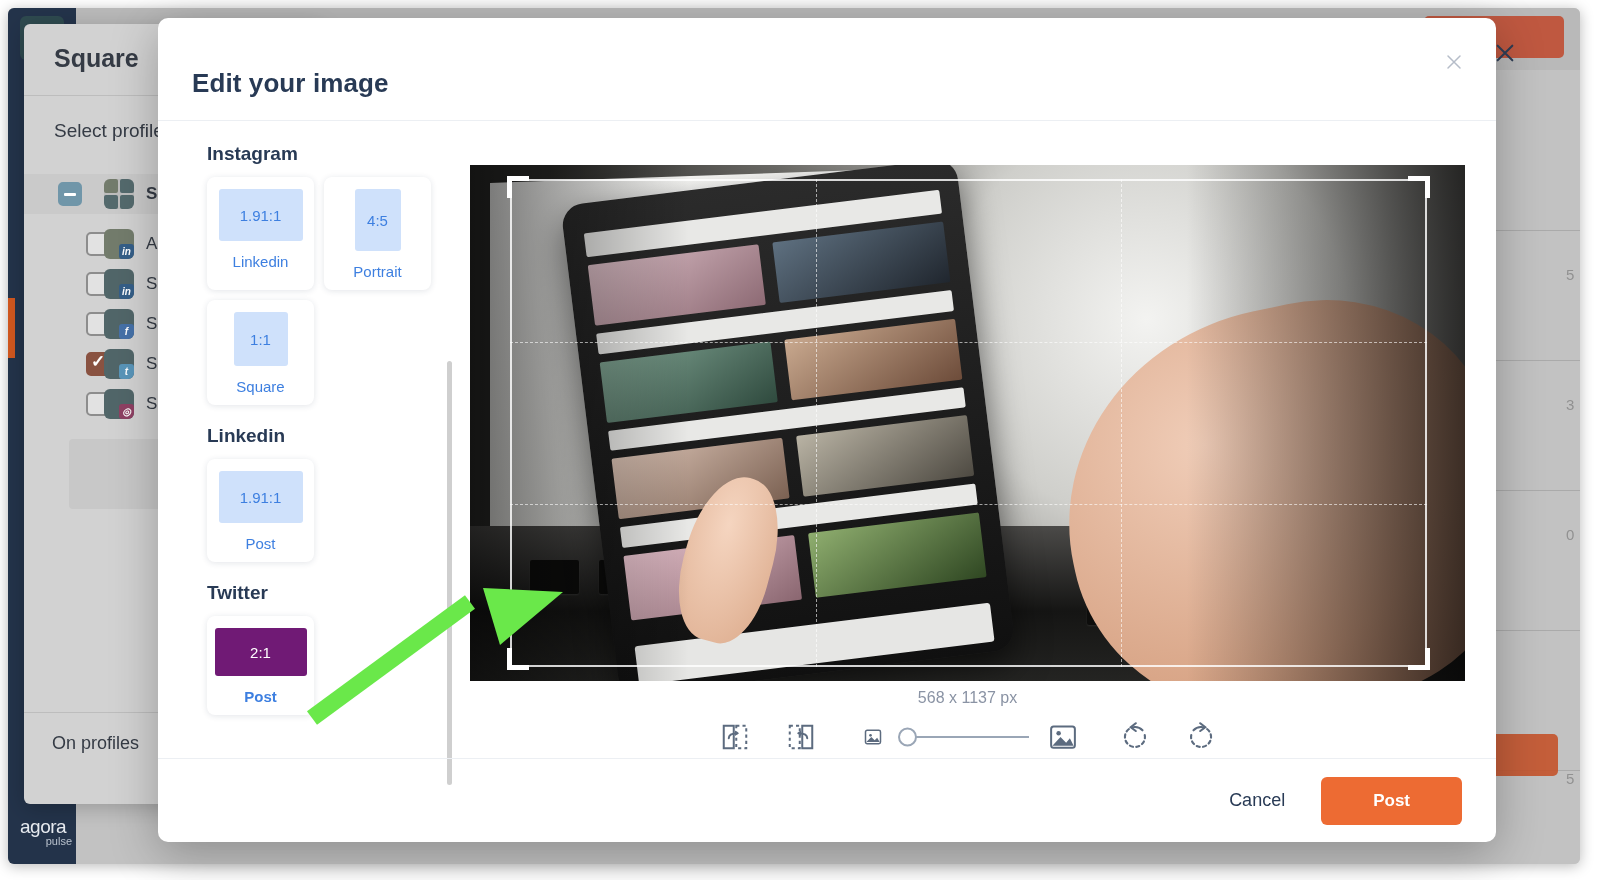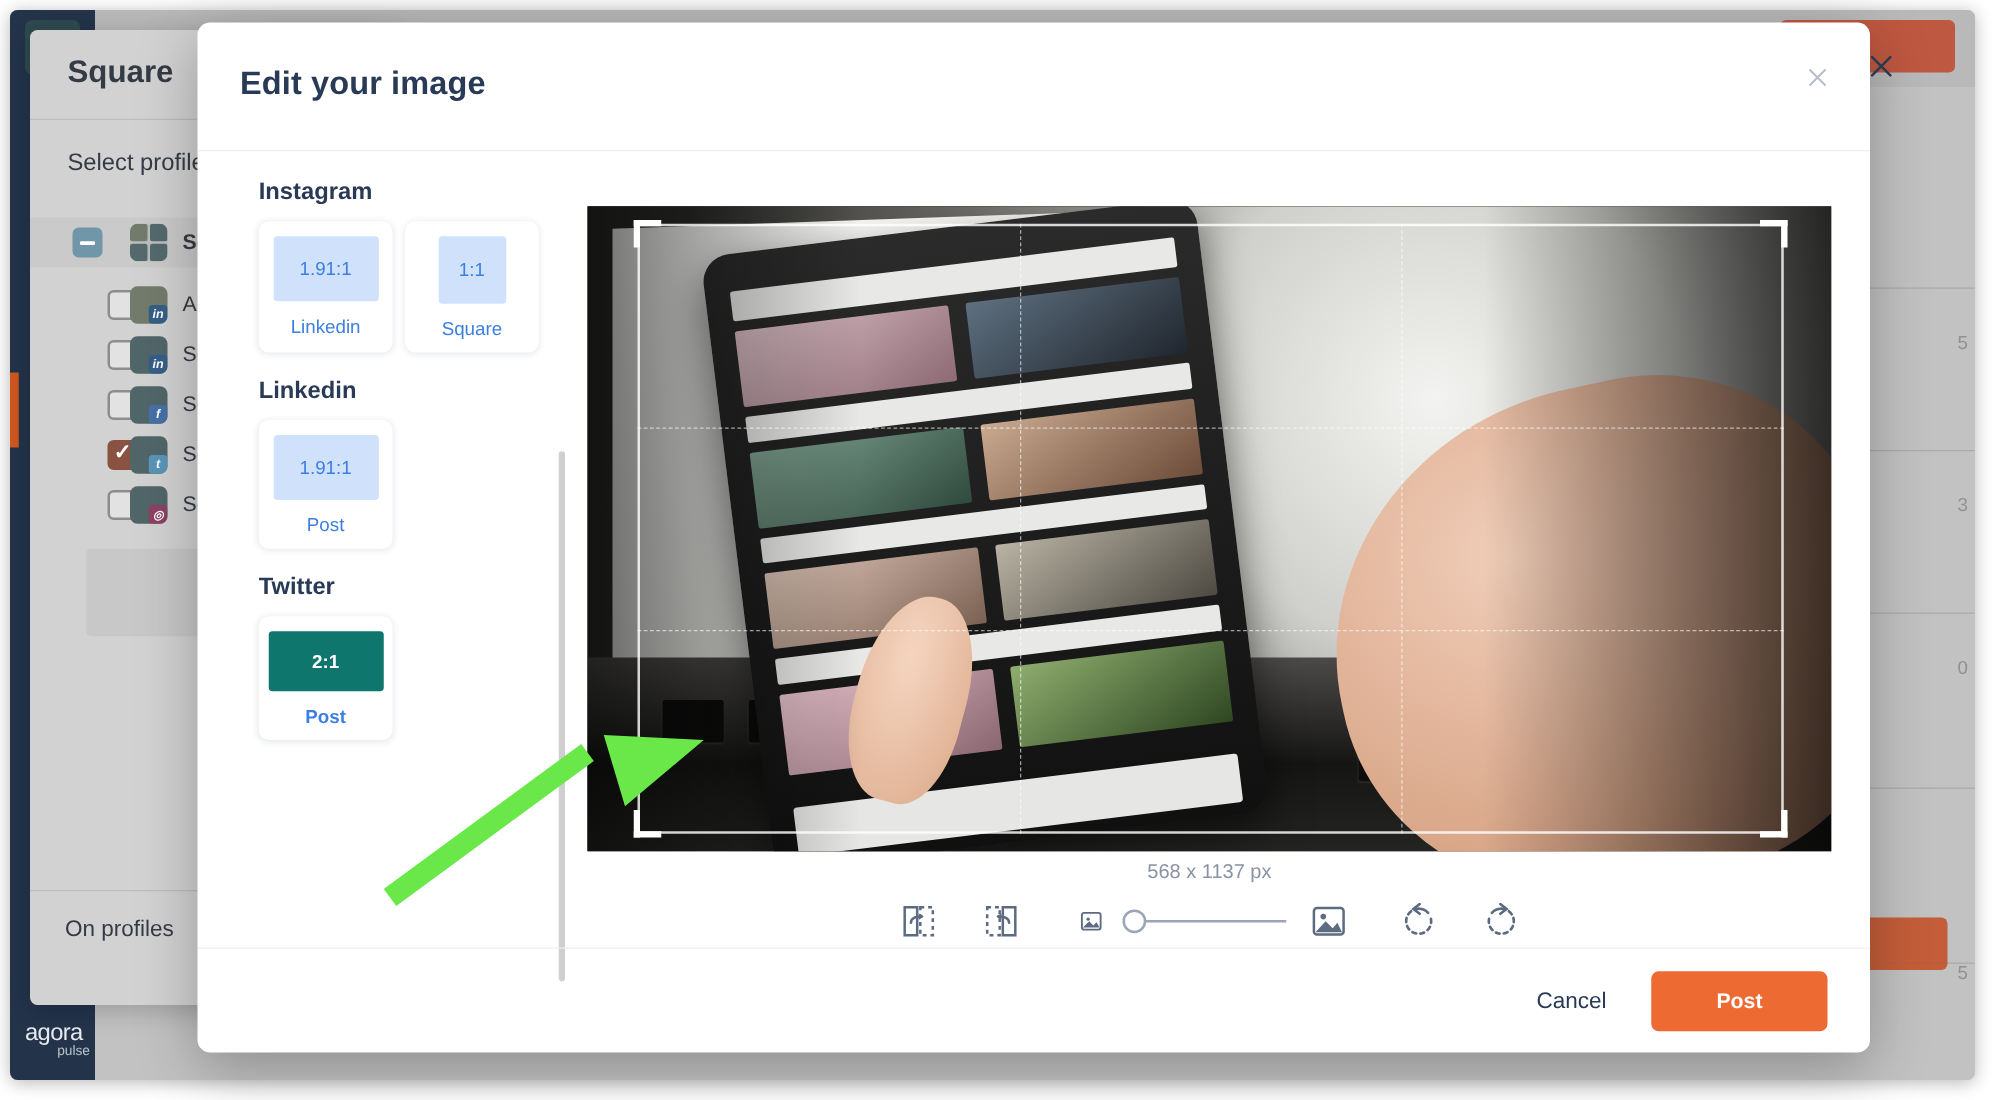--- a/index.html
+++ b/index.html
@@ -149,21 +149,21 @@
   
   .modal {
     position: absolute; left: 158px; top: 18px; width: 1338px; height: 824px;
     background: #ffffff; border-radius: 10px;
     box-shadow: 0 12px 48px rgba(0,0,0,.28);
     overflow: hidden;
   }
   .modal-header { position: absolute; left: 0; top: 0; right: 0; height: 103px;
     border-bottom: 1px solid #eceff3; }
   .modal-title {
-    position: absolute; left: 34px; top: 33px;
+    position: absolute; left: 34px; top: 50px;
     font-size: 26px; font-weight: 700; color: #283a55; letter-spacing: .1px;
   }
   .modal-subtitle {
     position: absolute; left: 34px; top: 70px;
     font-size: 15px; color: #8a93a4;
   }
   .modal-close {
     position: absolute; right: 26px; top: 28px; width: 32px; height: 32px;
     display: flex; align-items: center; justify-content: center;
     cursor: pointer;
@@ -186,21 +186,21 @@
     width: 107px; background: #fff; border-radius: 8px;
     box-shadow: 0 1px 6px rgba(24,40,70,.12);
     padding: 12px 0 10px; text-align: center; cursor: pointer;
   }
   .ratio-box {
     margin: 0 auto; background: #cfe1fb; border-radius: 3px;
     display: flex; align-items: center; justify-content: center;
     color: #3d7fe0; font-size: 15px;
   }
   .ratio-card.selected .ratio-box {
-    background: #0f766e; color: #ffffff; font-weight: 700;
+    background: #701a75; color: #ffffff; font-weight: 400;
   }
   .ratio-label {
     margin-top: 12px; font-size: 15px; color: #3d7fe0;
   }
   .ratio-card.selected .ratio-label { font-weight: 700; }
   .box-191 { width: 84px; height: 52px; }
   .box-45  { width: 46px; height: 62px; }
   .box-11  { width: 54px; height: 54px; }
   .box-21  { width: 92px; height: 48px; }
 
@@ -469,20 +469,24 @@
 
     <div class="modal-body">
 
       <div class="ratio-rail">
 
         <div class="group-title">Instagram</div>
         <div class="cards">
           <div class="ratio-card">
             <div class="ratio-box box-191">1.91:1</div>
             <div class="ratio-label">Linkedin</div>
+          </div>
+          <div class="ratio-card">
+            <div class="ratio-box box-45">4:5</div>
+            <div class="ratio-label">Portrait</div>
           </div>
           <div class="ratio-card">
             <div class="ratio-box box-11">1:1</div>
             <div class="ratio-label">Square</div>
           </div>
         </div>
 
         <div class="group-title mt">Linkedin</div>
         <div class="cards">
           <div class="ratio-card">

